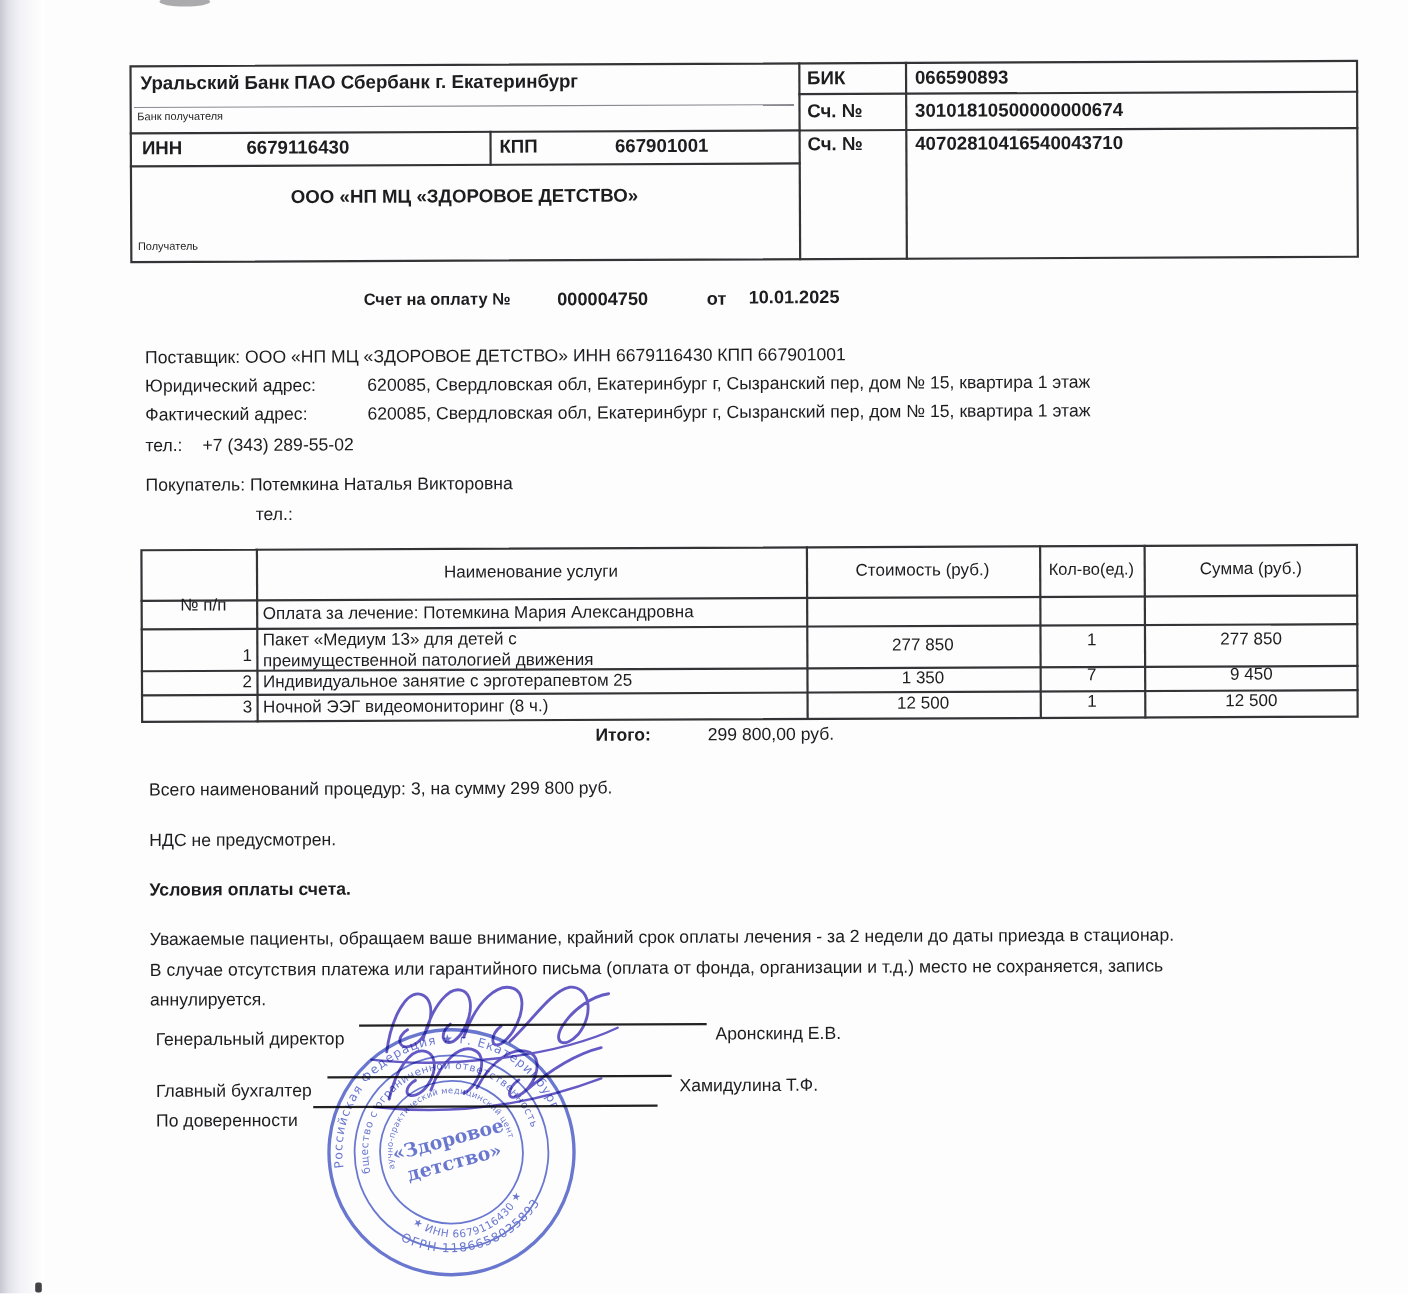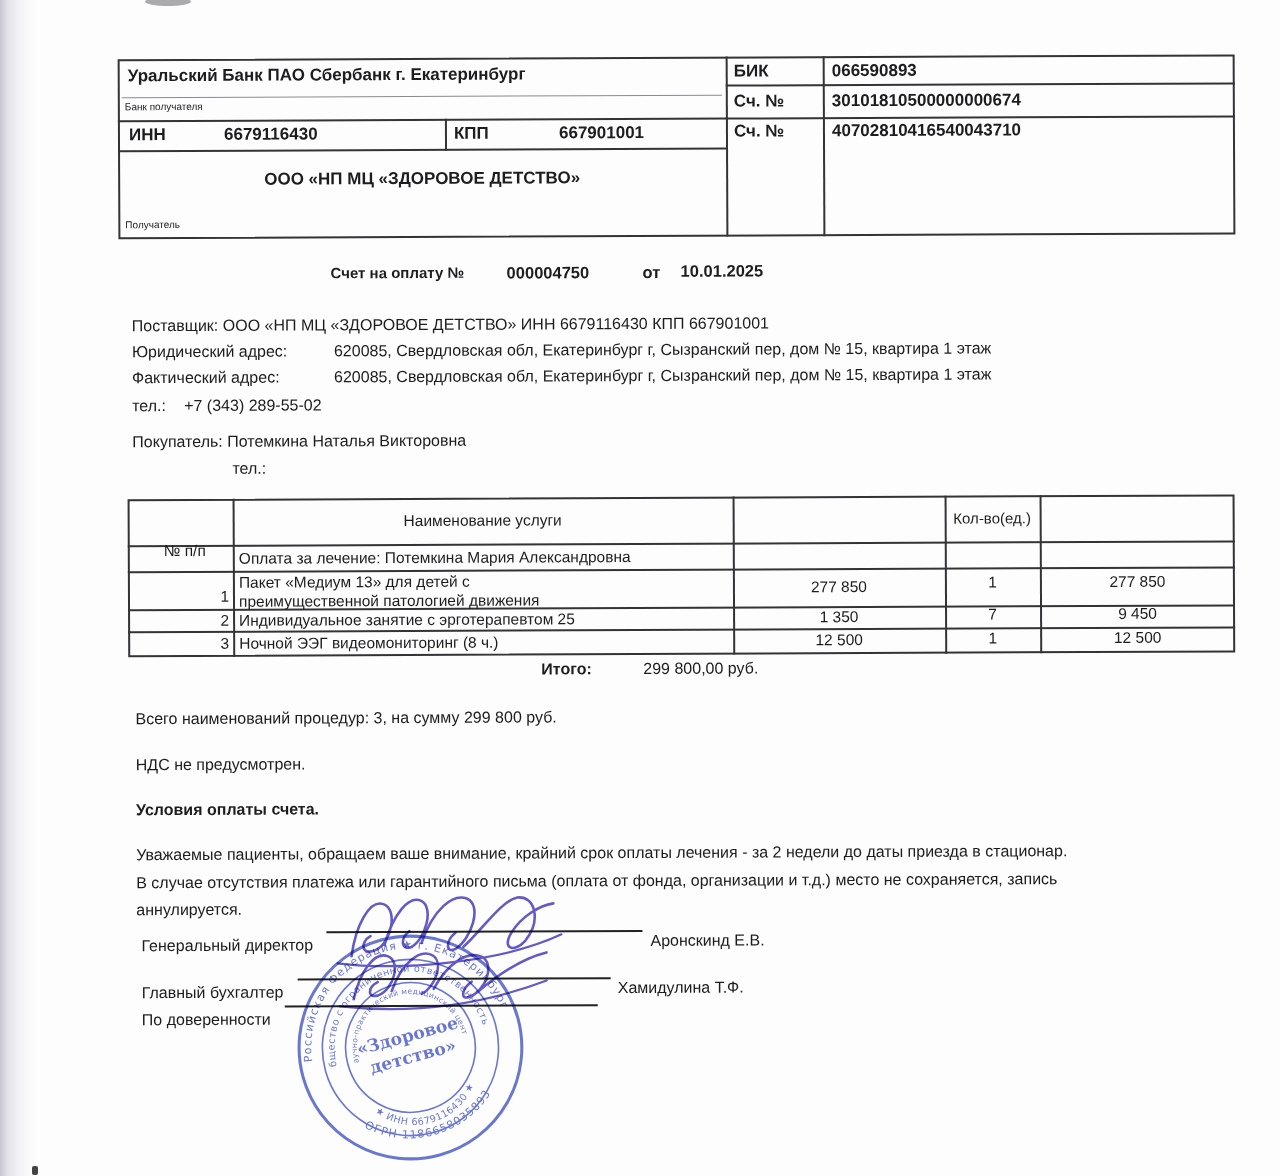--- a/index.html
+++ b/index.html
@@ -79,24 +79,26 @@
   <div class="line" style="left:733px;top:497px;width:2px;height:158px"></div>
   <div class="line" style="left:945px;top:497px;width:2px;height:158px"></div>
   <div class="line" style="left:1040px;top:497px;width:2px;height:158px"></div>
   <div class="line" style="left:128px;top:543px;width:1107px;height:2px"></div>
   <div class="line" style="left:128px;top:569px;width:1107px;height:2px"></div>
   <div class="line" style="left:128px;top:607px;width:1107px;height:2px"></div>
   <div class="line" style="left:128px;top:629px;width:1107px;height:2px"></div>
 
   <div class="abs t155 cell" style="left:128px;top:526px;width:114px;height:46px">№ п/п</div>
   <div class="abs t155 cell" style="left:233px;top:497px;width:500px;height:46px">Наименование услуги</div>
+  <div class="abs t155 cell" style="left:733px;top:497px;width:212px;height:46px">Стоимость (руб.)</div>
   <div class="abs cell" style="left:945px;top:497px;width:95px;height:46px;flex-direction:row;font-size:15px;line-height:1.2">
     <span>Кол-во</span>
     <span>(ед.)</span>
   </div>
+  <div class="abs t155 cell" style="left:1040px;top:497px;width:195px;height:46px">Сумма (руб.)</div>
 
   <div class="abs t155" style="left:239px;top:547px">Оплата за лечение: Потемкина Мария Александровна</div>
 
   <div class="abs t155" style="left:213px;top:585px;width:16px;text-align:right">1</div>
   <div class="abs t155" style="left:239px;top:571px;width:370px">Пакет «Медиум 13» для детей с преимущественной патологией движения</div>
   <div class="abs t155 cell" style="left:733px;top:569px;width:212px;height:38px">277 850</div>
   <div class="abs t155 cell" style="left:945px;top:569px;width:95px;height:30px">1</div>
   <div class="abs t155 cell" style="left:1040px;top:569px;width:195px;height:30px">277 850</div>
 
   <div class="abs t155" style="left:213px;top:609px;width:16px;text-align:right">2</div>

